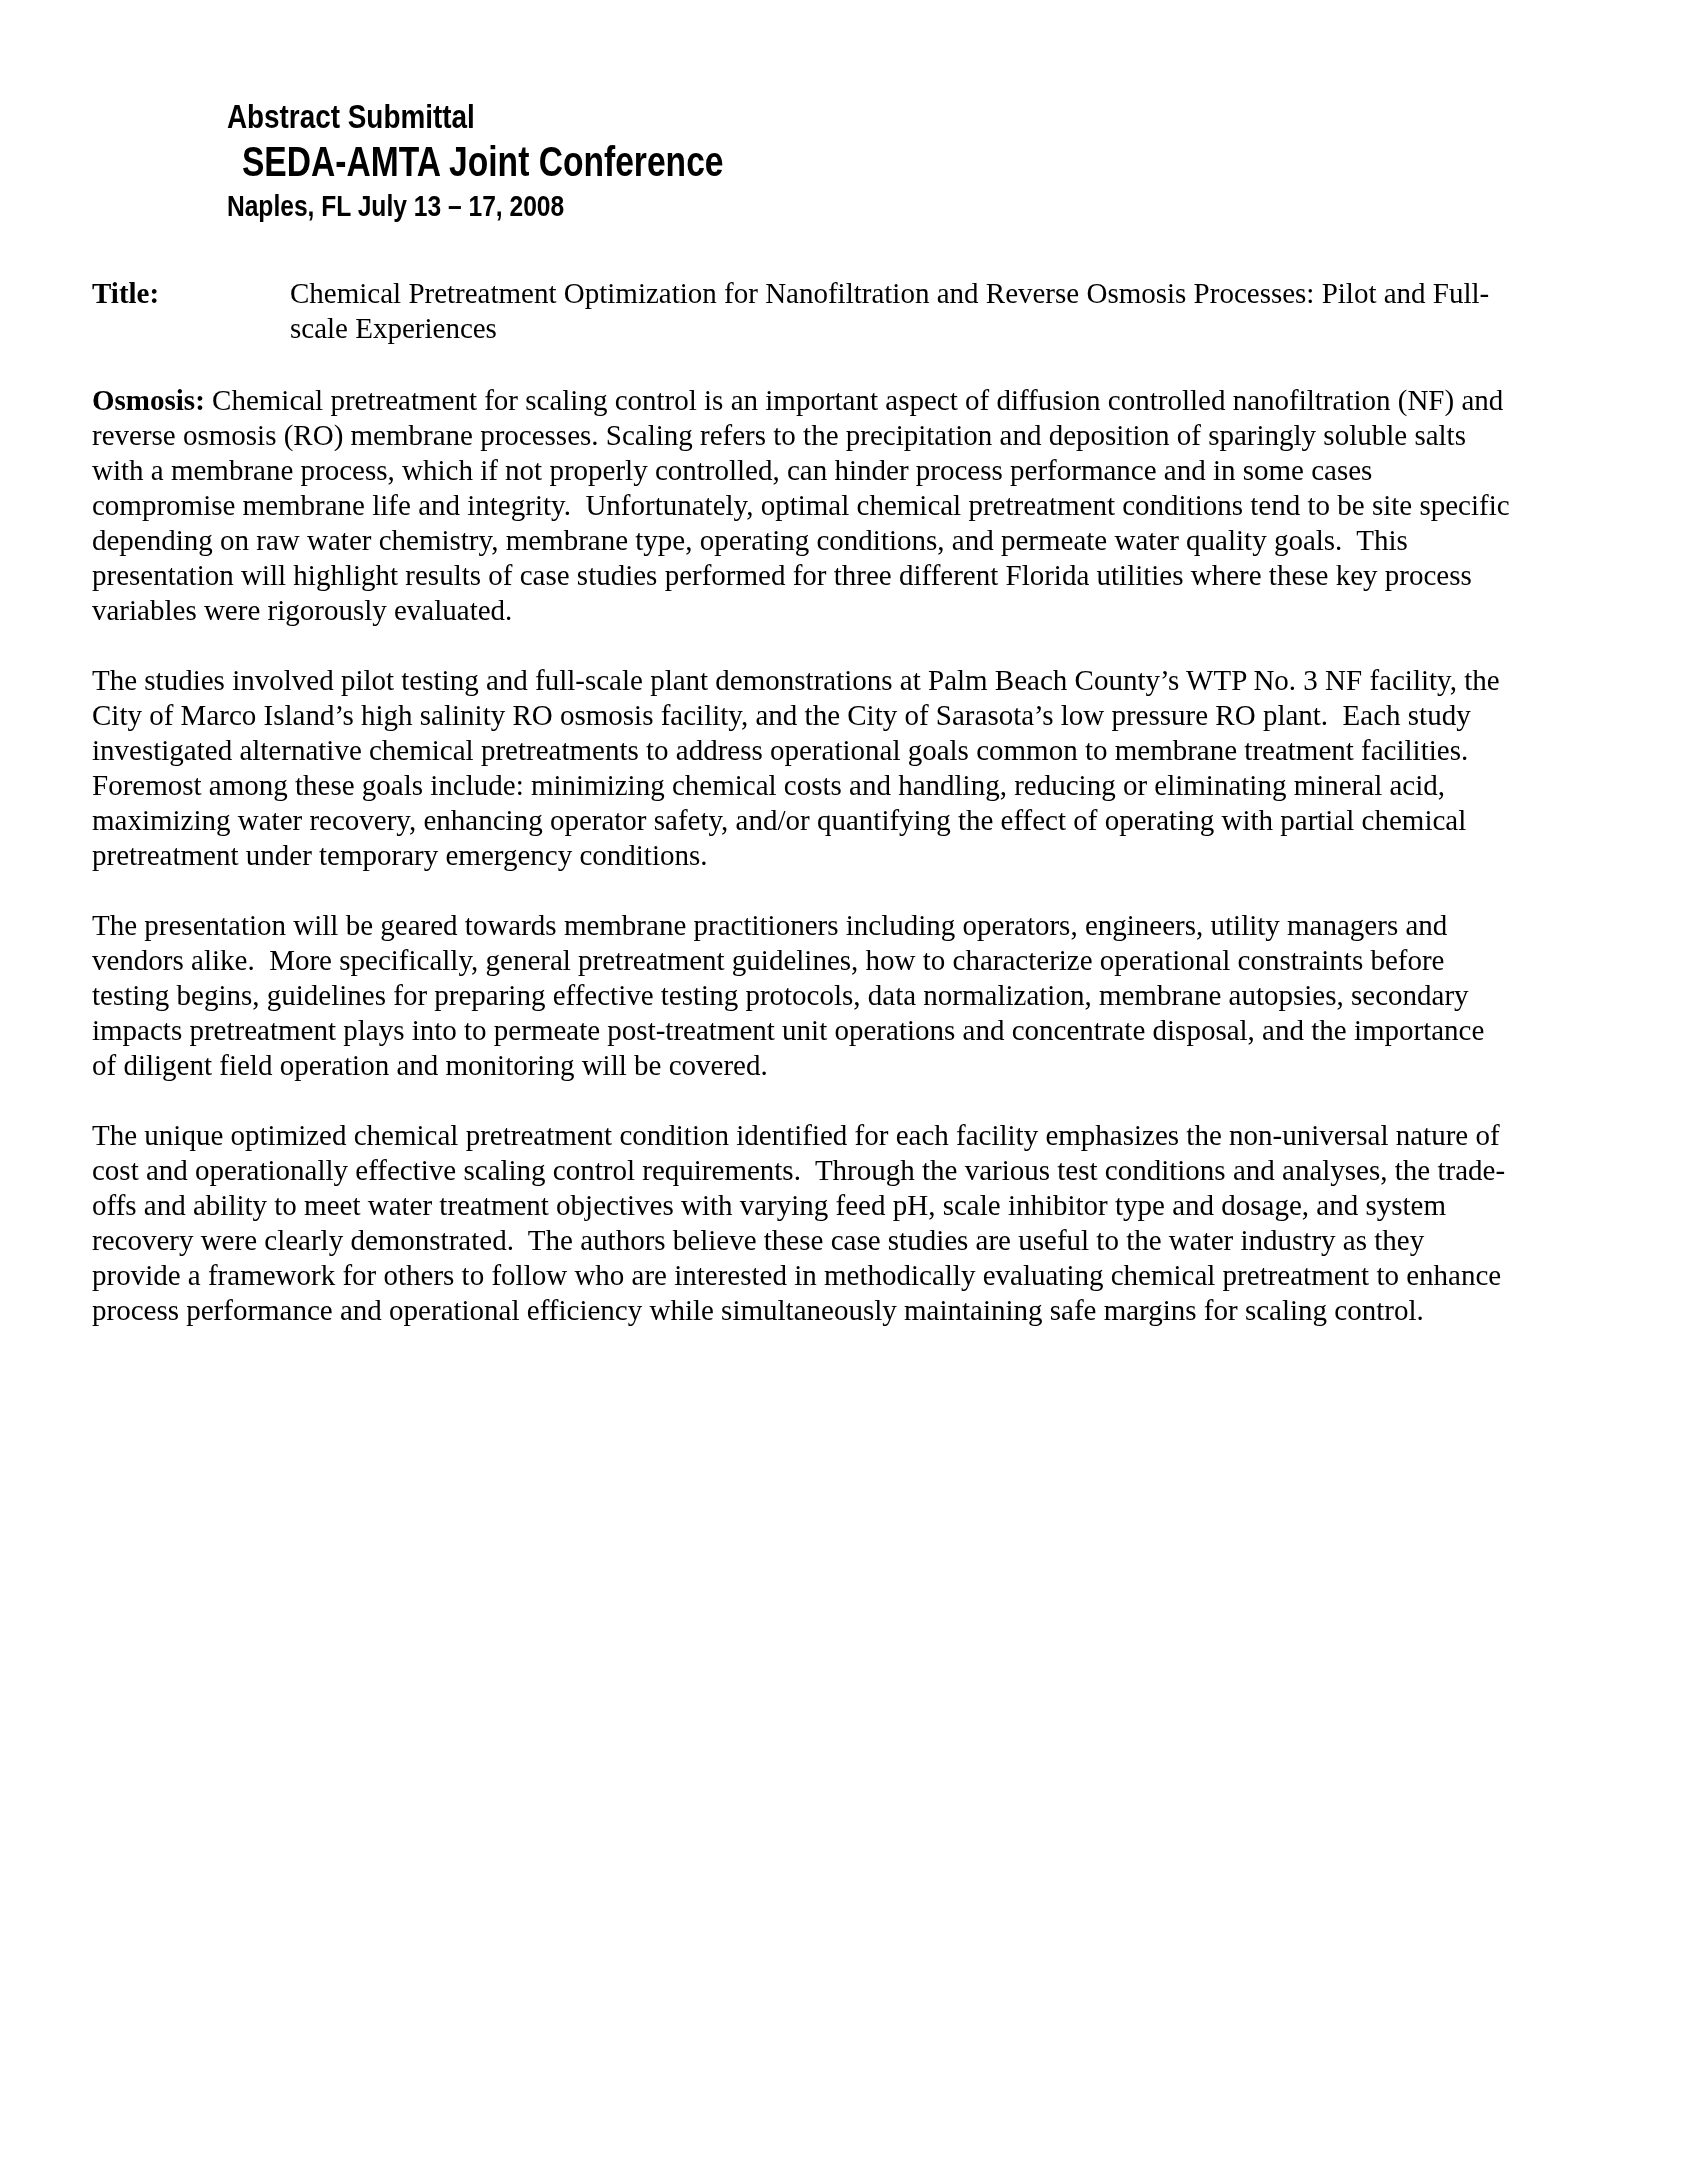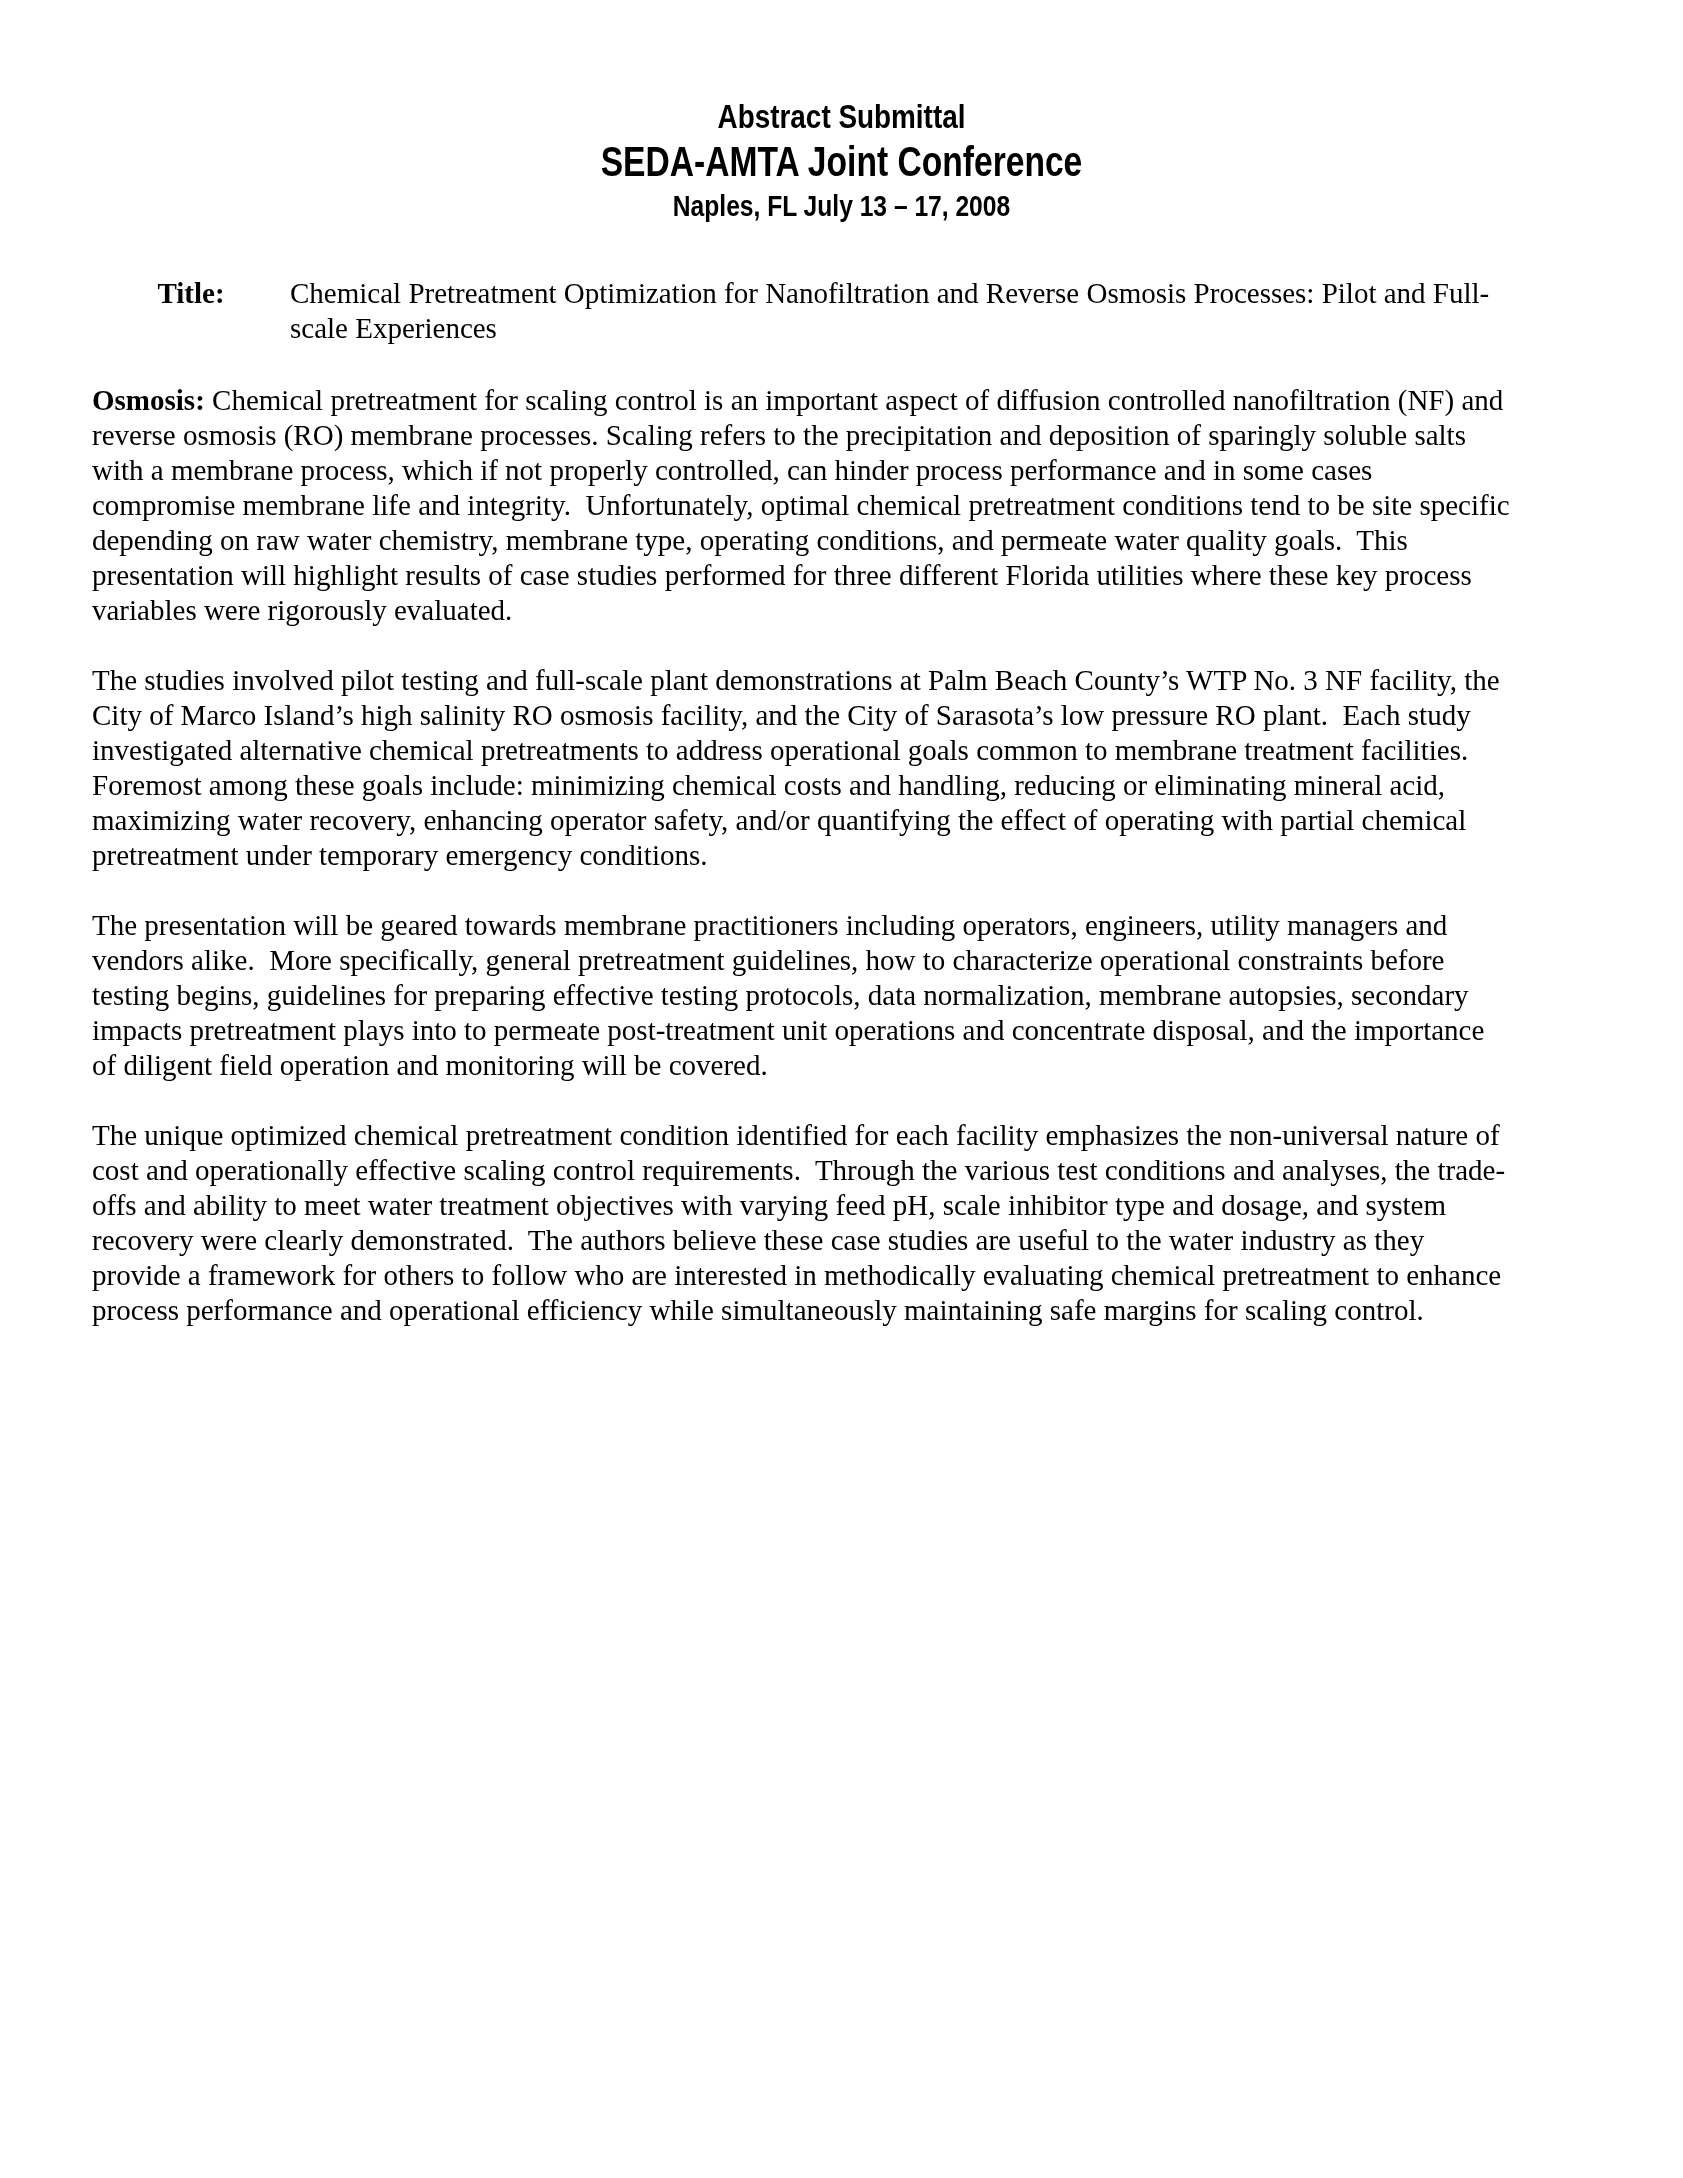--- a/index.html
+++ b/index.html
@@ -15,21 +15,20 @@
     color: #000000;
     box-sizing: border-box;
     padding: 0 92px;
     overflow: hidden;
     font-family: "Liberation Serif", serif;
     font-size: 29px;
     line-height: 35px;
   }
   .doc-header {
     padding-top: 95px;
-    text-align: center;
     font-family: "Liberation Sans", sans-serif;
     font-weight: bold;
     color: #000000;
   }
   .doc-header .h1 {
     font-size: 34px;
     line-height: 42px;
     transform: scaleX(0.82);
     transform-origin: 50% 50%;
     white-space: pre;
@@ -49,21 +48,20 @@
     white-space: pre;
   }
   .title-row {
     display: flex;
     margin-top: 51px;
   }
   .title-label {
     flex: none;
     width: 198px;
     font-weight: bold;
-    text-align: center;
   }
   .title-text {
     white-space: pre;
   }
   .para {
     margin: 35px 0 0 0;
     white-space: pre;
   }
   .para.abstract {
     margin-top: 37px;

